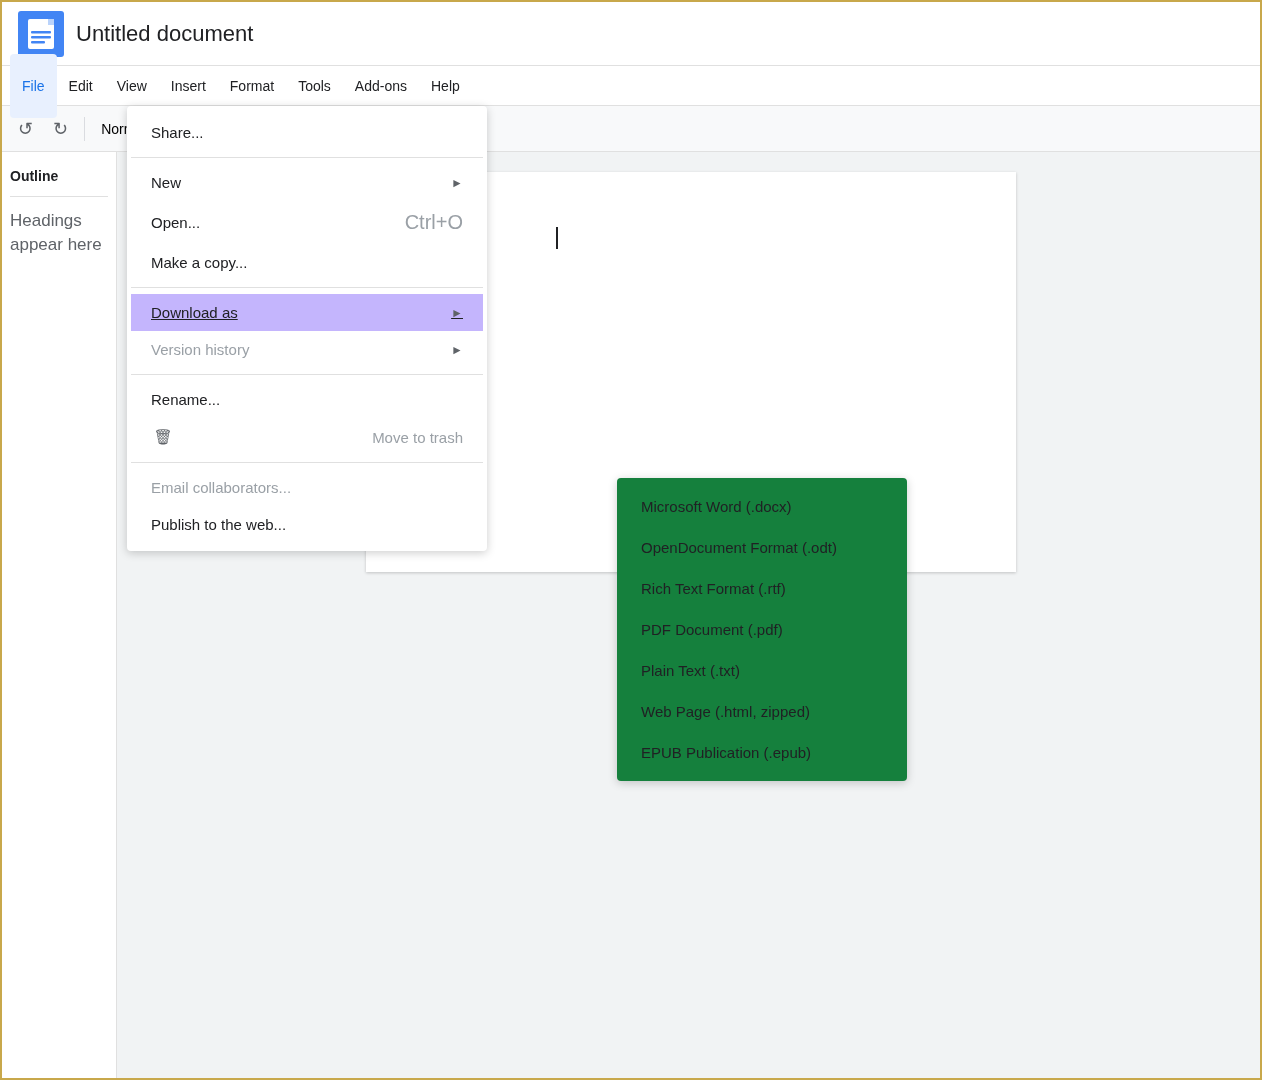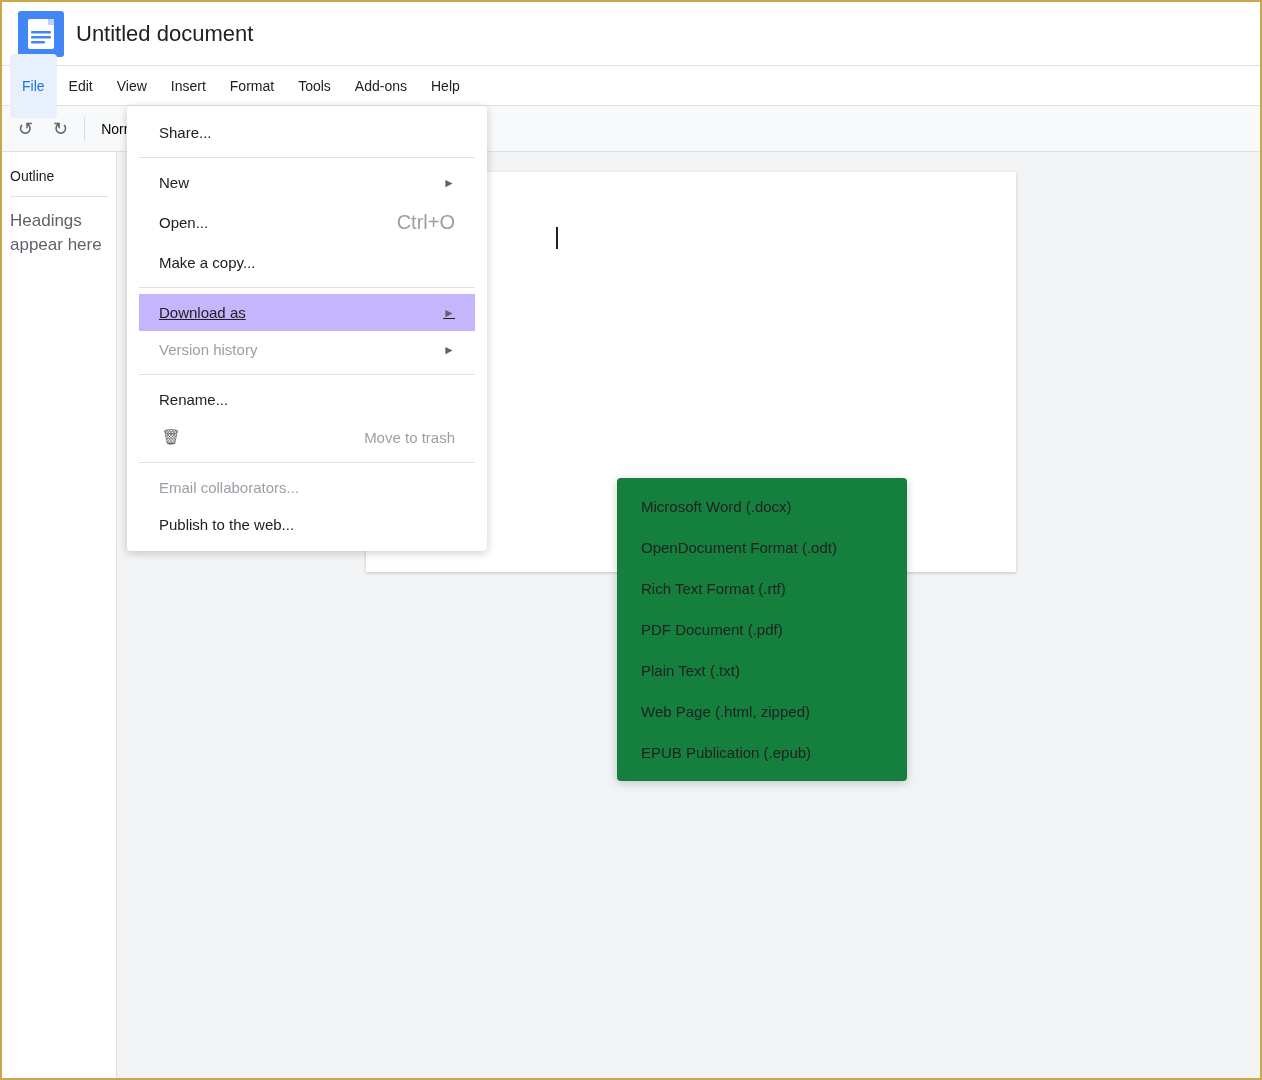--- a/index.html
+++ b/index.html
@@ -125,21 +125,21 @@
       width: 115px;
       background: #fff;
       border-right: 1px solid #e0e0e0;
       padding: 16px 8px;
       flex-shrink: 0;
     }
 
     .sidebar-title {
       font-size: 14px;
       color: #202124;
-      font-weight: 400;
+      font-weight: 700;
       margin-bottom: 12px;
     }
 
     .sidebar-divider {
       height: 1px;
       background: #e0e0e0;
       margin-bottom: 12px;
     }
 
     .sidebar-heading-text {
@@ -177,21 +177,21 @@
 
     .file-menu-container {
       position: absolute;
       top: 104px;
       left: 125px;
       background: #fff;
       border-radius: 4px;
       box-shadow: 0 2px 10px rgba(0,0,0,0.2);
       min-width: 360px;
       z-index: 100;
-      padding: 8px 12px;
+      padding: 8px 4px;
     }
 
     .menu-entry {
       display: flex;
       align-items: center;
       justify-content: space-between;
       padding: 10px 20px;
       font-size: 15px;
       color: #202124;
       cursor: pointer;

